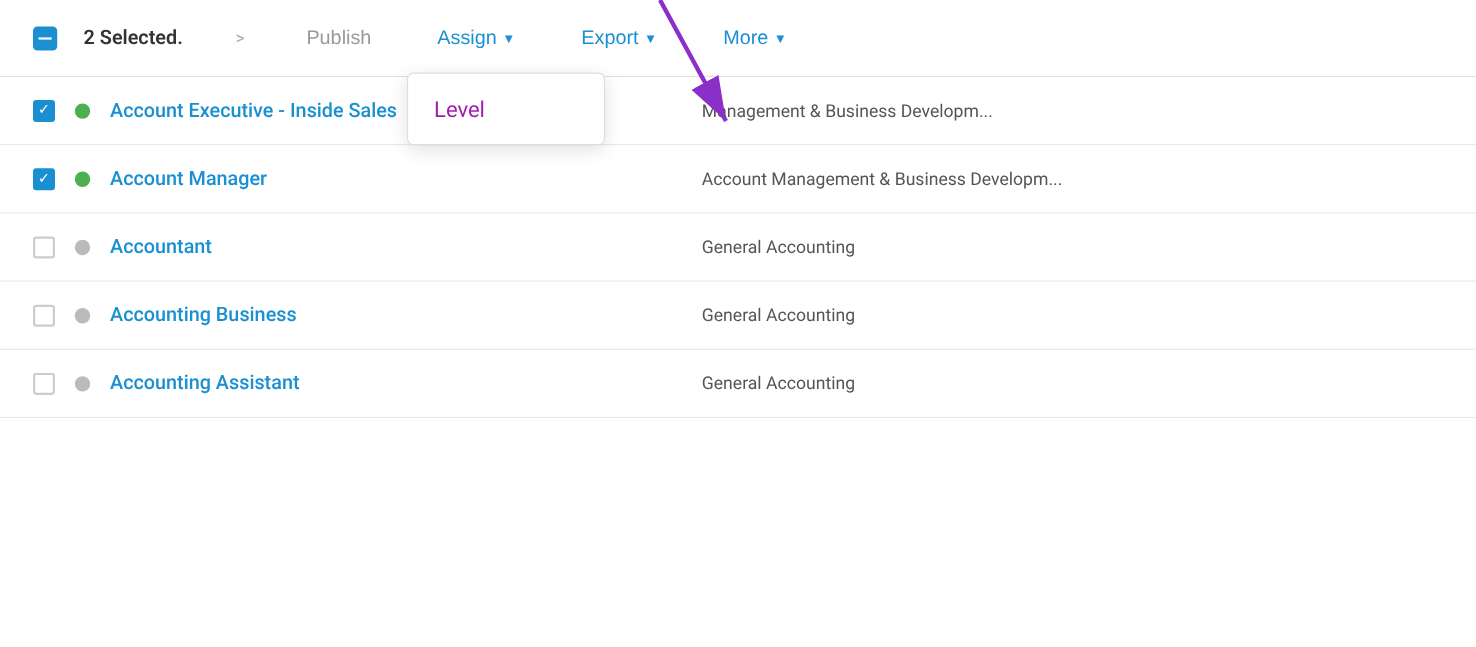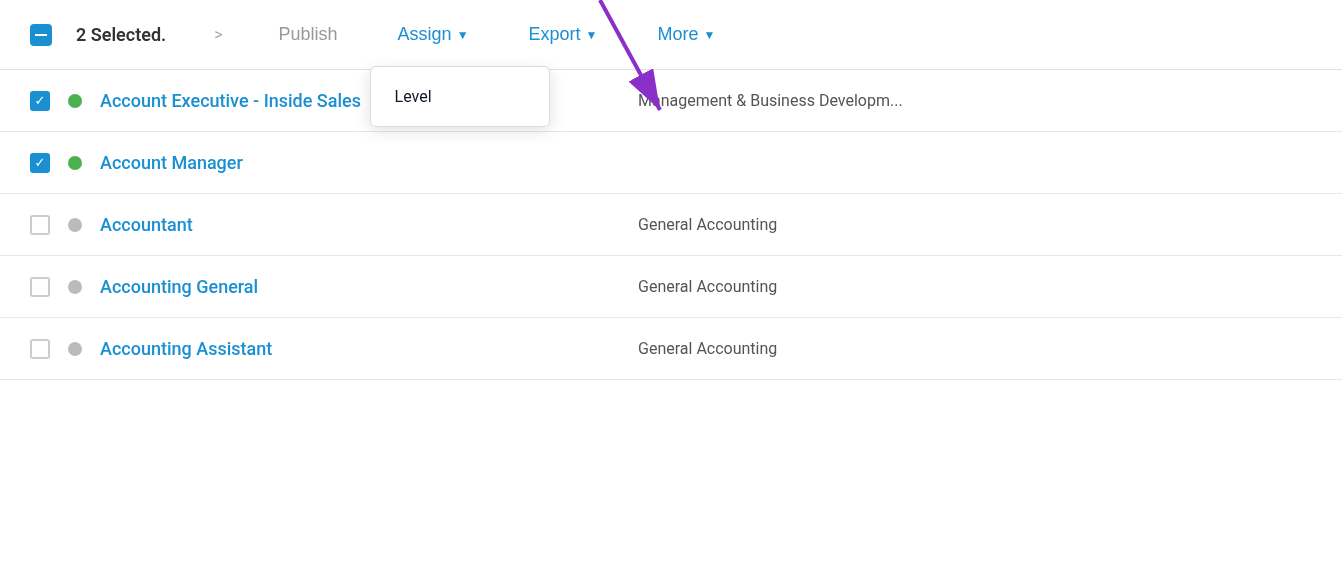--- a/index.html
+++ b/index.html
@@ -90,22 +90,22 @@
       border: 1px solid #ddd;
       border-radius: 6px;
       box-shadow: 0 4px 16px rgba(0,0,0,0.12);
       width: 180px;
       z-index: 100;
       padding: 8px 0;
     }
 
     .dropdown-item {
       padding: 12px 24px;
-      font-size: 16px;
-      color: #0f172a;
+      font-size: 20px;
+      color: #a21caf;
       cursor: pointer;
     }
 
     
     .table {
       width: 100%;
     }
 
     .table-row {
       display: flex;
@@ -204,31 +204,32 @@
 <div class="table-row">
       <div class="checkbox checked"></div>
       <div class="status-dot active"></div>
       <span class="row-title">Account Executive - Inside Sales</span>
       <span class="row-category">Management &amp; Business Developm...</span>
     </div>
     <div class="table-row">
       <div class="checkbox checked"></div>
       <div class="status-dot active"></div>
       <span class="row-title">Account Manager</span>
+      <span class="row-category">Account Management &amp; Business Developm...</span>
     </div>
     <div class="table-row">
       <div class="checkbox"></div>
       <div class="status-dot inactive"></div>
       <span class="row-title">Accountant</span>
       <span class="row-category">General Accounting</span>
     </div>
     <div class="table-row">
       <div class="checkbox"></div>
       <div class="status-dot inactive"></div>
-      <span class="row-title">Accounting General</span>
+      <span class="row-title">Accounting Business</span>
       <span class="row-category">General Accounting</span>
     </div>
     <div class="table-row">
       <div class="checkbox"></div>
       <div class="status-dot inactive"></div>
       <span class="row-title">Accounting Assistant</span>
       <span class="row-category">General Accounting</span>
     </div>
   </div>
 

